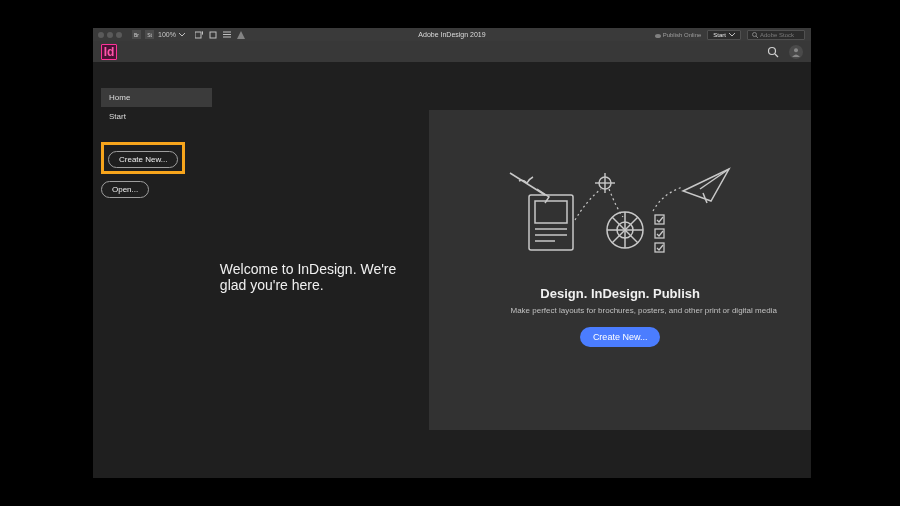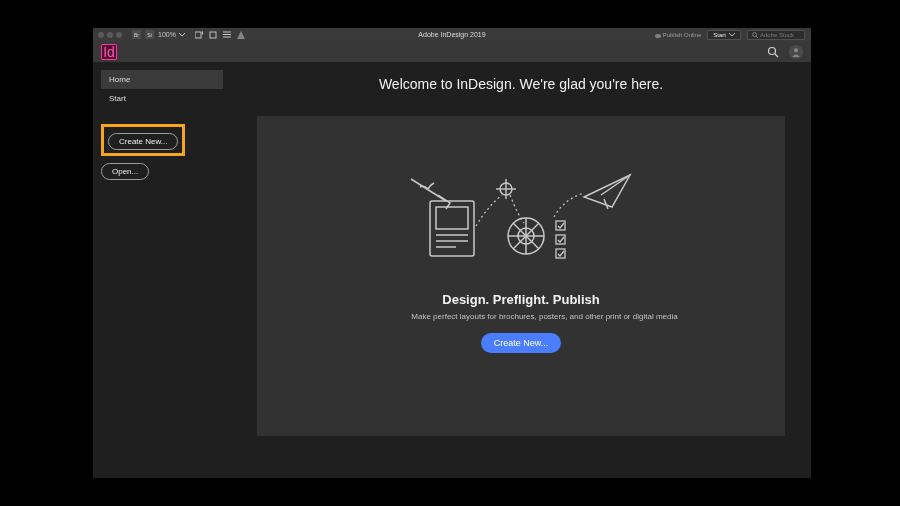--- a/index.html
+++ b/index.html
@@ -106,22 +106,22 @@
     height: 21px;
     background: #383838;
     display:flex; align-items:center;
     padding: 0 8px;
   }
   .id-logo {
     width: 16px; height: 16px;
     background: #4b1235;
     border:1px solid #ff3399;
     color: #ff55aa;
-    font-size: 14px;
-    font-weight: 400;
+    font-size: 12px;
+    font-weight: 700;
     display:flex; align-items:center; justify-content:center;
     border-radius:1px;
   }
   .appbar-right {
     margin-left:auto;
     display:flex; align-items:center; gap:10px;
   }
   .mag {
     width:12px; height:12px;
     color:#d0d0d0;
@@ -134,21 +134,21 @@
   }
 
   
   .body {
     flex:1;
     display:flex;
     background:#1f1f1f;
   }
   .sidebar {
     width: 138px;
-    padding: 8px 8px 8px 8px;
+    padding: 26px 8px 8px 8px;
   }
   .nav-item {
     font-size: 8px;
     color: #dcdcdc;
     padding: 5px 8px;
     border-radius: 0;
     cursor: pointer;
   }
   .nav-item.active {
     background: #3b3b3b;
@@ -167,23 +167,23 @@
   .highlight-box {
     border: 3px solid #f7a51c;
     padding: 3px 4px;
     display: inline-block;
     margin-bottom: 4px;
   }
 
   .main {
     flex:1;
     display:flex;
-    flex-direction:column;
+    flex-direction:row;
     align-items:center;
-    gap: 24px;
+    gap: 4px;
   }
   .welcome {
     margin-top: 14px;
     font-size: 14px;
     font-weight: 400;
     color: #f0f0f0;
   }
   .hero {
     width: 528px;
     height: 320px;
@@ -380,21 +380,21 @@
 
           <path d="M148 46 Q158 28 178 22" stroke="#c8c8c8" stroke-width="1.2" fill="none" stroke-dasharray="2 3"></path>
 
           <g stroke="#c8c8c8" stroke-width="1.5" fill="none">
             <path d="M178 26 L224 4 L206 36 Z"></path>
             <line x1="195" y1="24" x2="224" y2="4"></line>
             <line x1="198" y1="28" x2="202" y2="38"></line>
           </g>
         </svg>
 
-        <h2>Design. Preflight. Publish</h2>
+        <h2>Design. InDesign. Publish</h2>
         <p>Make perfect layouts for brochures, posters, and other print or digital media</p>
         <button class="cta-btn">
           <span>Create New...</span>
         </button>
       </div>
     </div>
 
   </div>
 </div>
 

